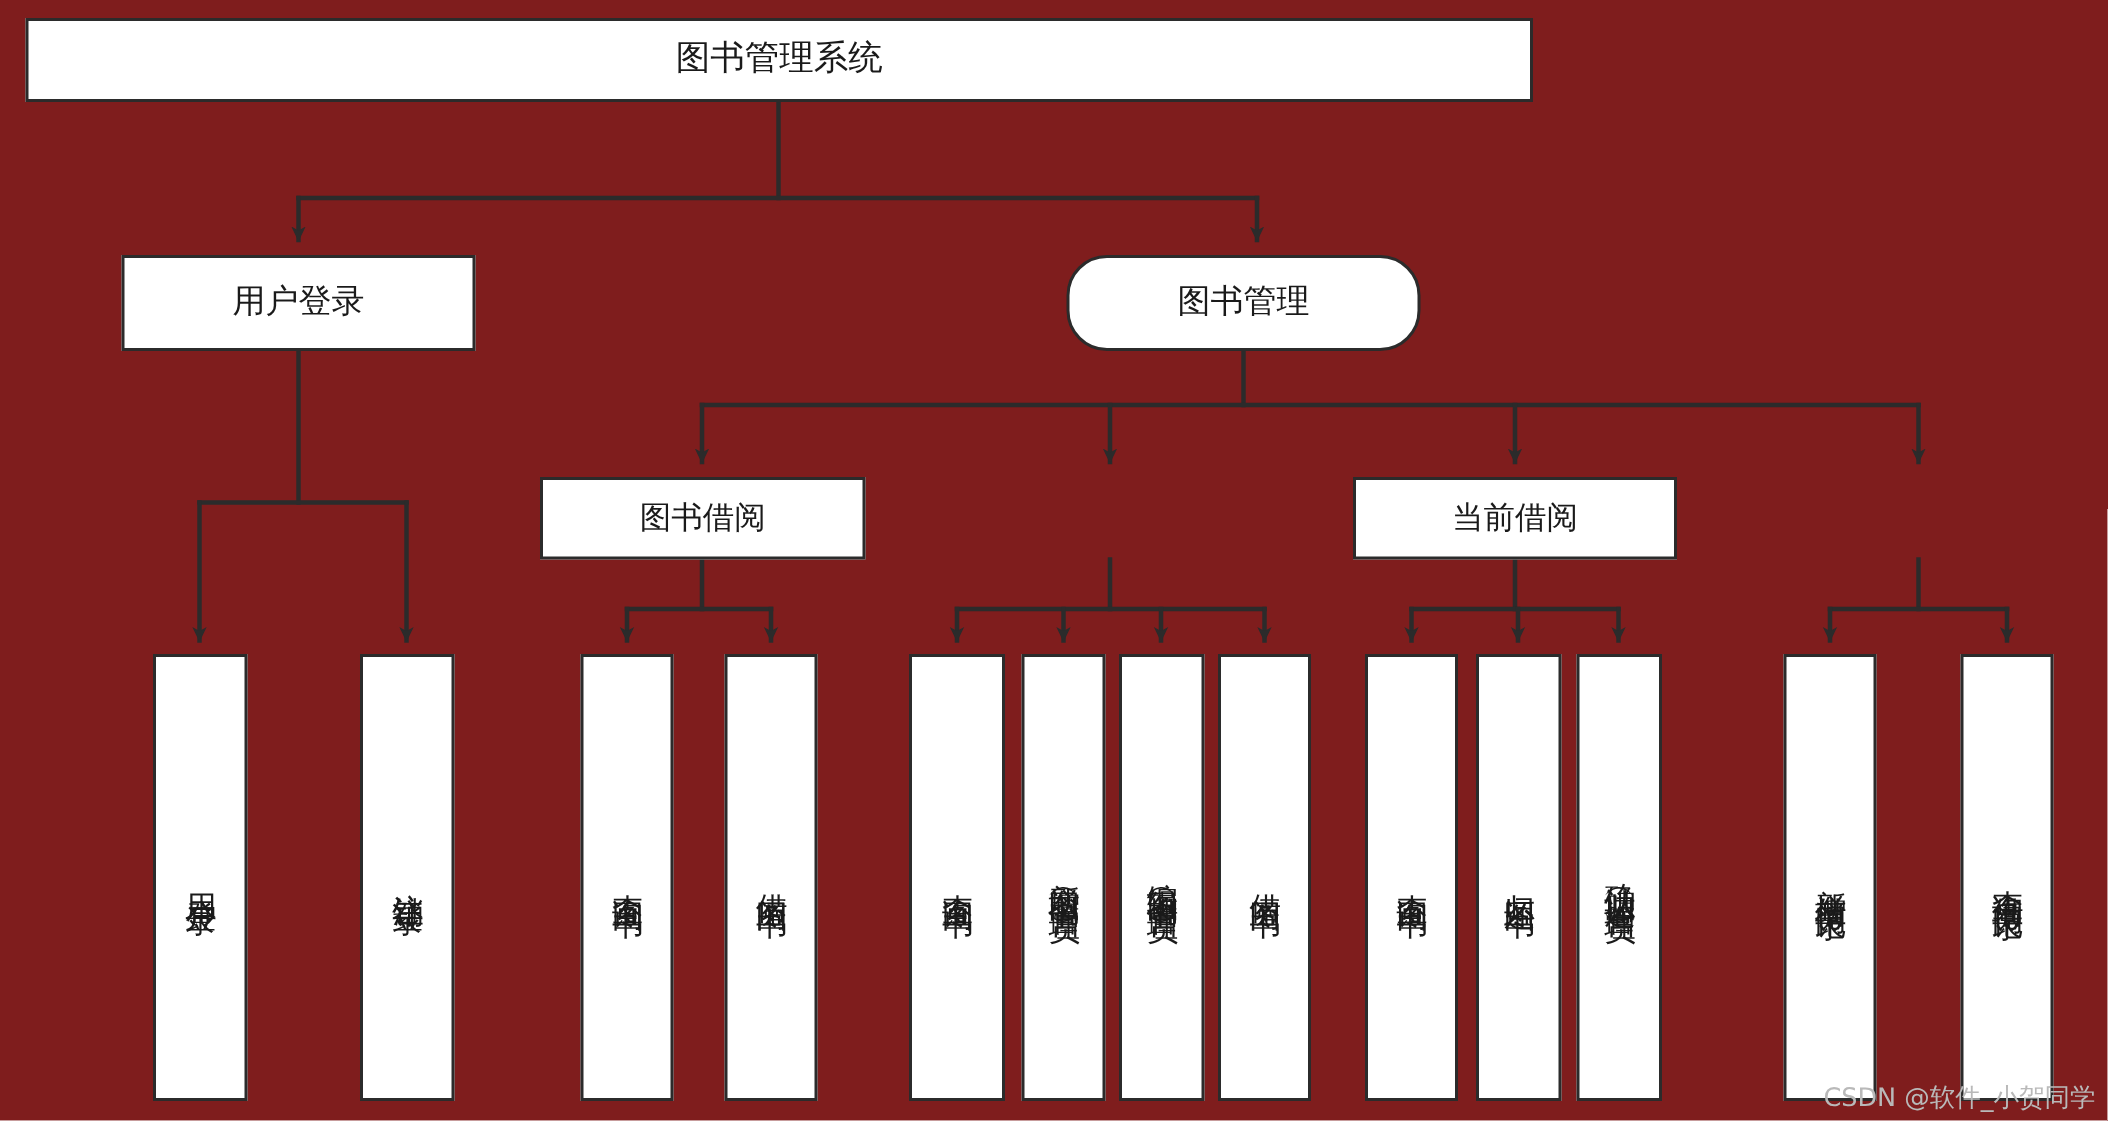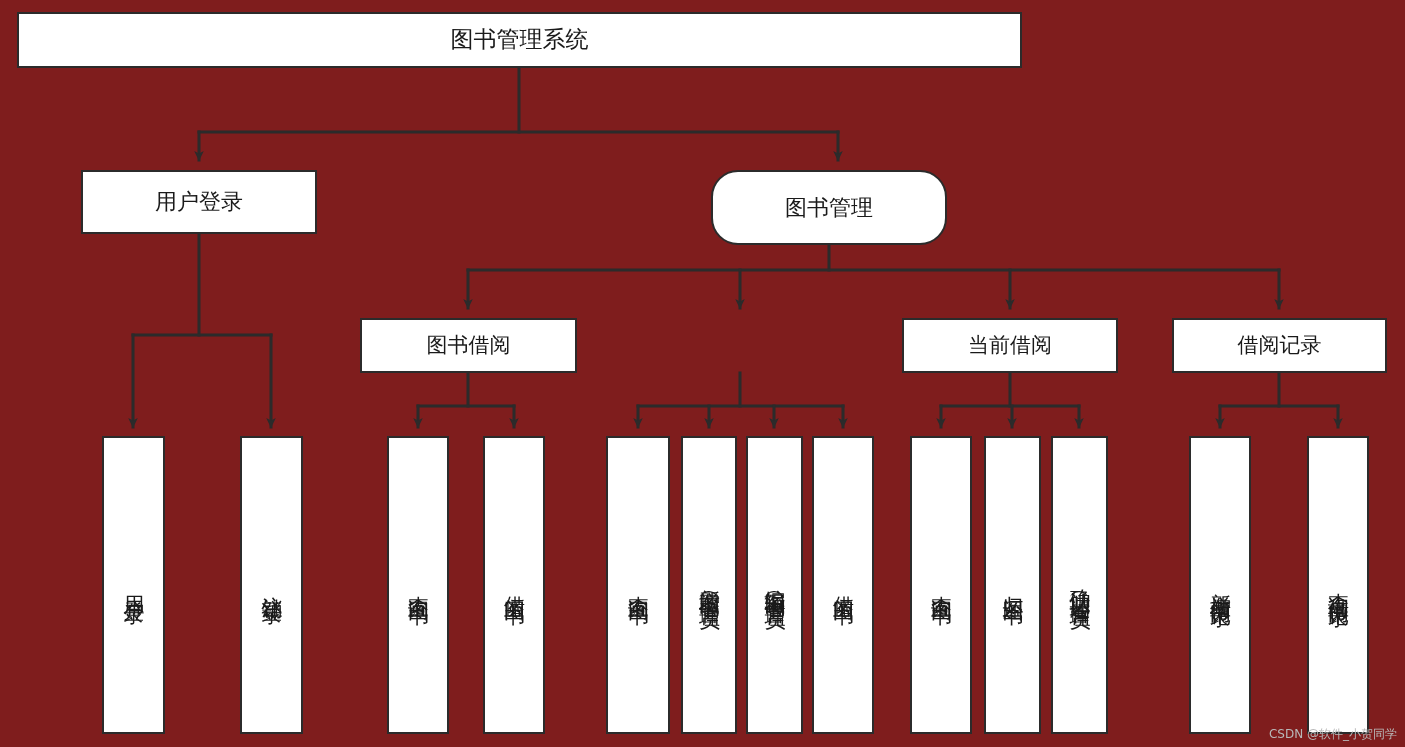--- a/index.html
+++ b/index.html
@@ -57,21 +57,21 @@
     line-height: 1;
     white-space: nowrap;
   }
   .hlabel {
     white-space: nowrap;
   }
   #watermark {
     position: absolute;
     right: 8px;
     bottom: 4px;
-    font-size: 12px;
+    font-size: 17px;
     color: #b9b9b9;
     white-space: nowrap;
     font-family: "DejaVu Sans", "Liberation Sans", sans-serif;
   }
 </style>
 </head>
 <body>
 
 <div id="canvas" style="background: #7f1d1d;">
 
@@ -125,32 +125,29 @@
     </g>
   </svg>
 
   <div class="node root" style="left: 17px; top: 12px; width: 1005px; height: 56px; border-color: rgb(43, 43, 43); background: rgb(255, 255, 255); color: rgb(26, 26, 26);">
     <span class="hlabel">图书管理系统</span>
   </div>
 
   <div class="node lvl2" style="left: 81px; top: 170px; width: 236px; height: 64px; border-color: rgb(43, 43, 43); background: rgb(255, 255, 255); color: rgb(26, 26, 26);">
     <span class="hlabel">用户登录</span>
   </div>
-  <div class="node lvl2" style="left: 711px; top: 170px; width: 236px; height: 75px; border-color: rgb(43, 43, 43); background: rgb(255, 255, 255); color: rgb(26, 26, 26); border-radius: 27px;">
+  <div class="node lvl2" style="left: 711px; top: 170px; width: 236px; height: 64px; border-color: rgb(43, 43, 43); background: rgb(255, 255, 255); color: rgb(26, 26, 26); border-radius: 27px;">
     <span class="hlabel">图书管理</span>
   </div>
 
   <div class="node lvl3" style="left: 360px; top: 318px; width: 217px; height: 55px; border-color: rgb(43, 43, 43); background: rgb(255, 255, 255); color: rgb(26, 26, 26);">
     <span class="hlabel">图书借阅</span>
   </div>
   <div class="node lvl3" style="left: 902px; top: 318px; width: 216px; height: 55px; border-color: rgb(43, 43, 43); background: rgb(255, 255, 255); color: rgb(26, 26, 26);">
     <span class="hlabel">当前借阅</span>
-  </div>
-  <div class="node lvl3" style="left: 1172px; top: 318px; width: 215px; height: 55px; border-color: rgb(43, 43, 43); background: rgb(255, 255, 255); color: rgb(26, 26, 26);">
-    <span class="hlabel">借阅记录</span>
   </div>
 
   <div class="node leaf" style="left: 102px; top: 436px; width: 63px; height: 298px; border-color: rgb(43, 43, 43); background: rgb(255, 255, 255); color: rgb(26, 26, 26);">
     <span class="vlabel">用户登录</span>
   </div>
   <div class="node leaf" style="left: 240px; top: 436px; width: 63px; height: 298px; border-color: rgb(43, 43, 43); background: rgb(255, 255, 255); color: rgb(26, 26, 26);">
     <span class="vlabel">注销登录</span>
   </div>
   <div class="node leaf" style="left: 387px; top: 436px; width: 62px; height: 298px; border-color: rgb(43, 43, 43); background: rgb(255, 255, 255); color: rgb(26, 26, 26);">
     <span class="vlabel">查询图书</span>

